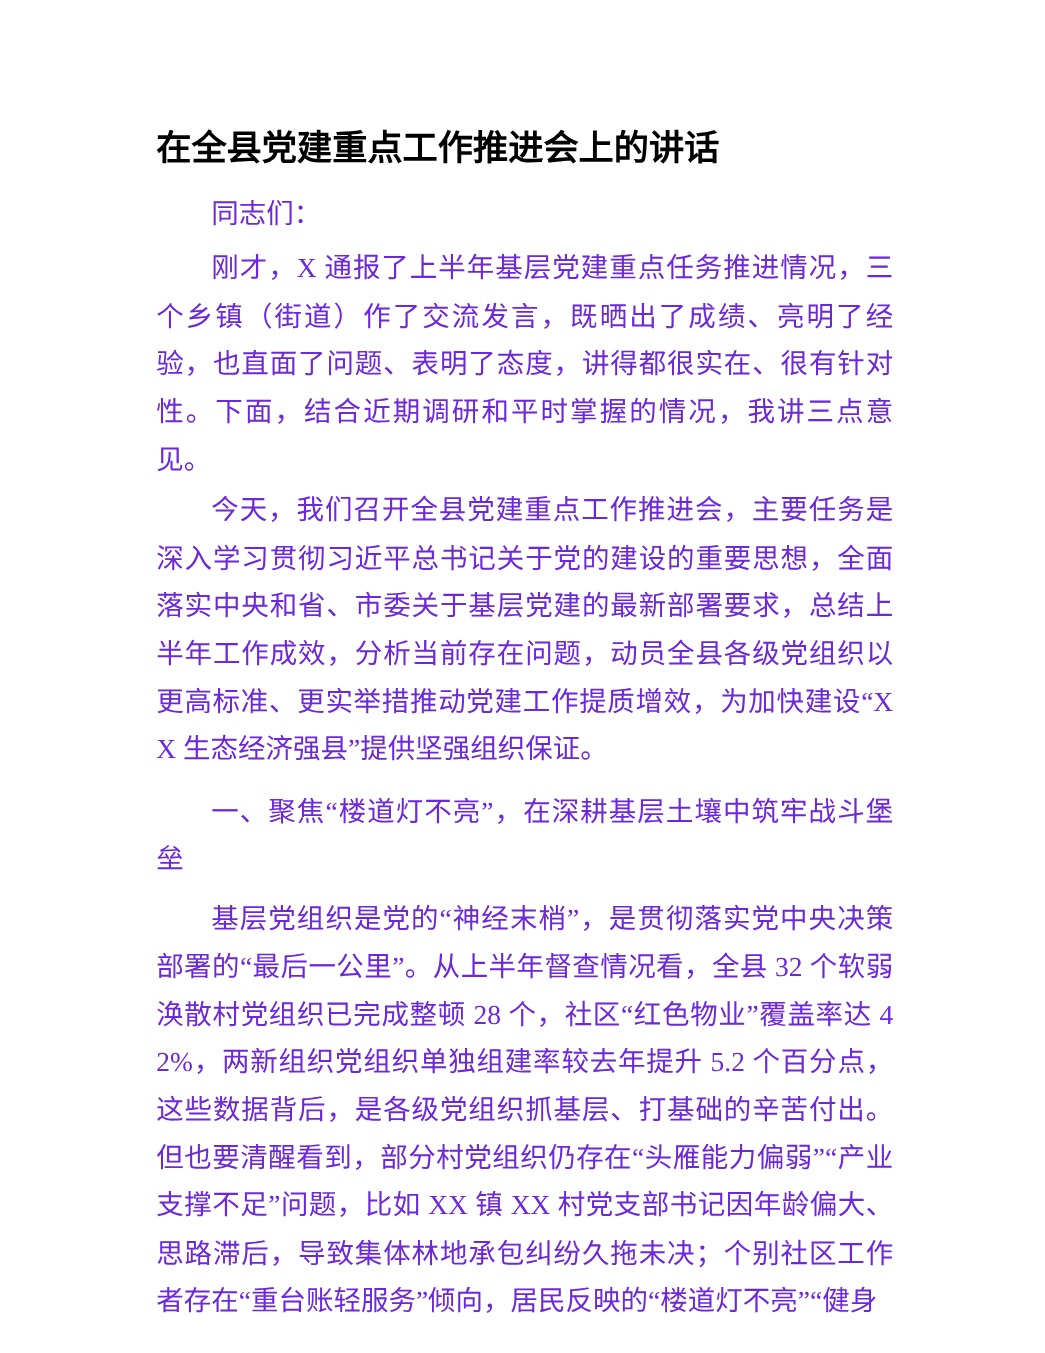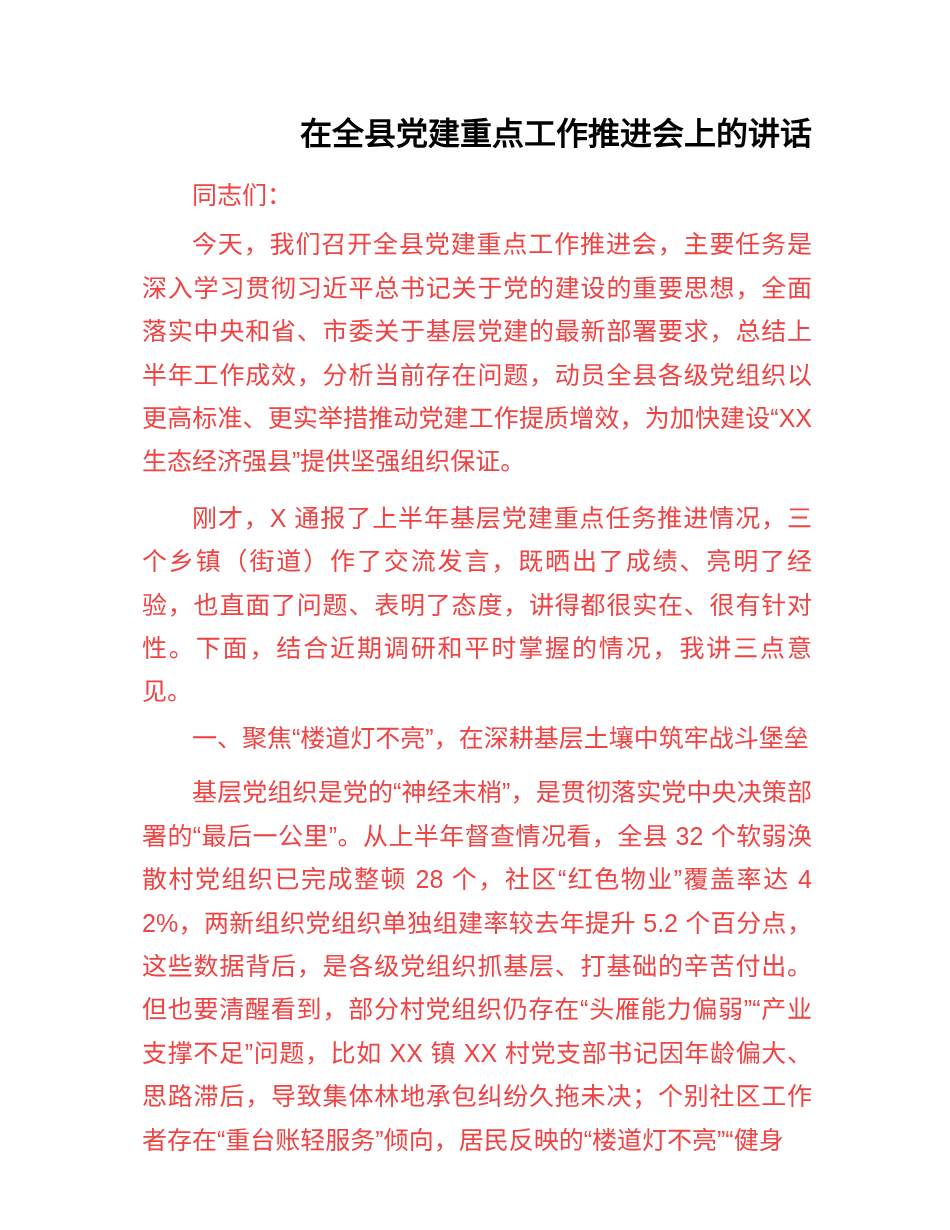--- a/index.html
+++ b/index.html
@@ -16,46 +16,46 @@
     padding: 110px 138px 0 142px;
     overflow: hidden;
     color: #000000;
   }
   .doc-title {
     margin: 0 0 16px 0;
     font-family: "Liberation Sans", "DejaVu Sans", sans-serif;
     font-weight: bold;
     font-size: 32px;
     line-height: 48px;
-    text-align: right;
+    text-align: left;
     color: #000000;
   }
   .para {
     margin: 0;
-    font-family: Liberation Sans, sans-serif;
+    font-family: Liberation Serif, serif;
     font-size: 25px;
     line-height: 43.4px;
     text-align: justify;
     text-indent: 50px;
-    color: #ef4444;
+    color: #6d28d9;
     word-break: break-all;
   }
   .salutation { margin-bottom: 6px; }
   .p1 { margin-bottom: 13px; }
   .p2 { margin-bottom: 3px; }
   .section-heading { margin-bottom: 11px; }
 </style>
 </head>
 <body>
 
 <div class="page">
   <h1 class="doc-title">在全县党建重点工作推进会上的讲话</h1>
 
   <p class="para salutation">同志们：</p>
 
+  <p class="para p2">刚才，X 通报了上半年基层党建重点任务推进情况，三个乡镇（街道）作了交流发言，既晒出了成绩、亮明了经验，也直面了问题、表明了态度，讲得都很实在、很有针对性。下面，结合近期调研和平时掌握的情况，我讲三点意见。</p>
+
   <p class="para p1">今天，我们召开全县党建重点工作推进会，主要任务是深入学习贯彻习近平总书记关于党的建设的重要思想，全面落实中央和省、市委关于基层党建的最新部署要求，总结上半年工作成效，分析当前存在问题，动员全县各级党组织以更高标准、更实举措推动党建工作提质增效，为加快建设“XX 生态经济强县”提供坚强组织保证。</p>
-
-  <p class="para p2">刚才，X 通报了上半年基层党建重点任务推进情况，三个乡镇（街道）作了交流发言，既晒出了成绩、亮明了经验，也直面了问题、表明了态度，讲得都很实在、很有针对性。下面，结合近期调研和平时掌握的情况，我讲三点意见。</p>
 
   <p class="para section-heading">一、聚焦“楼道灯不亮”，在深耕基层土壤中筑牢战斗堡垒</p>
 
   <p class="para p3">基层党组织是党的“神经末梢”，是贯彻落实党中央决策部署的“最后一公里”。从上半年督查情况看，全县 32 个软弱涣散村党组织已完成整顿 28 个，社区“红色物业”覆盖率达 42%，两新组织党组织单独组建率较去年提升 5.2 个百分点，这些数据背后，是各级党组织抓基层、打基础的辛苦付出。但也要清醒看到，部分村党组织仍存在“头雁能力偏弱”“产业支撑不足”问题，比如 XX 镇 XX 村党支部书记因年龄偏大、思路滞后，导致集体林地承包纠纷久拖未决；个别社区工作者存在“重台账轻服务”倾向，居民反映的“楼道灯不亮”“健身</p>
 </div>
 
 </body></html>

